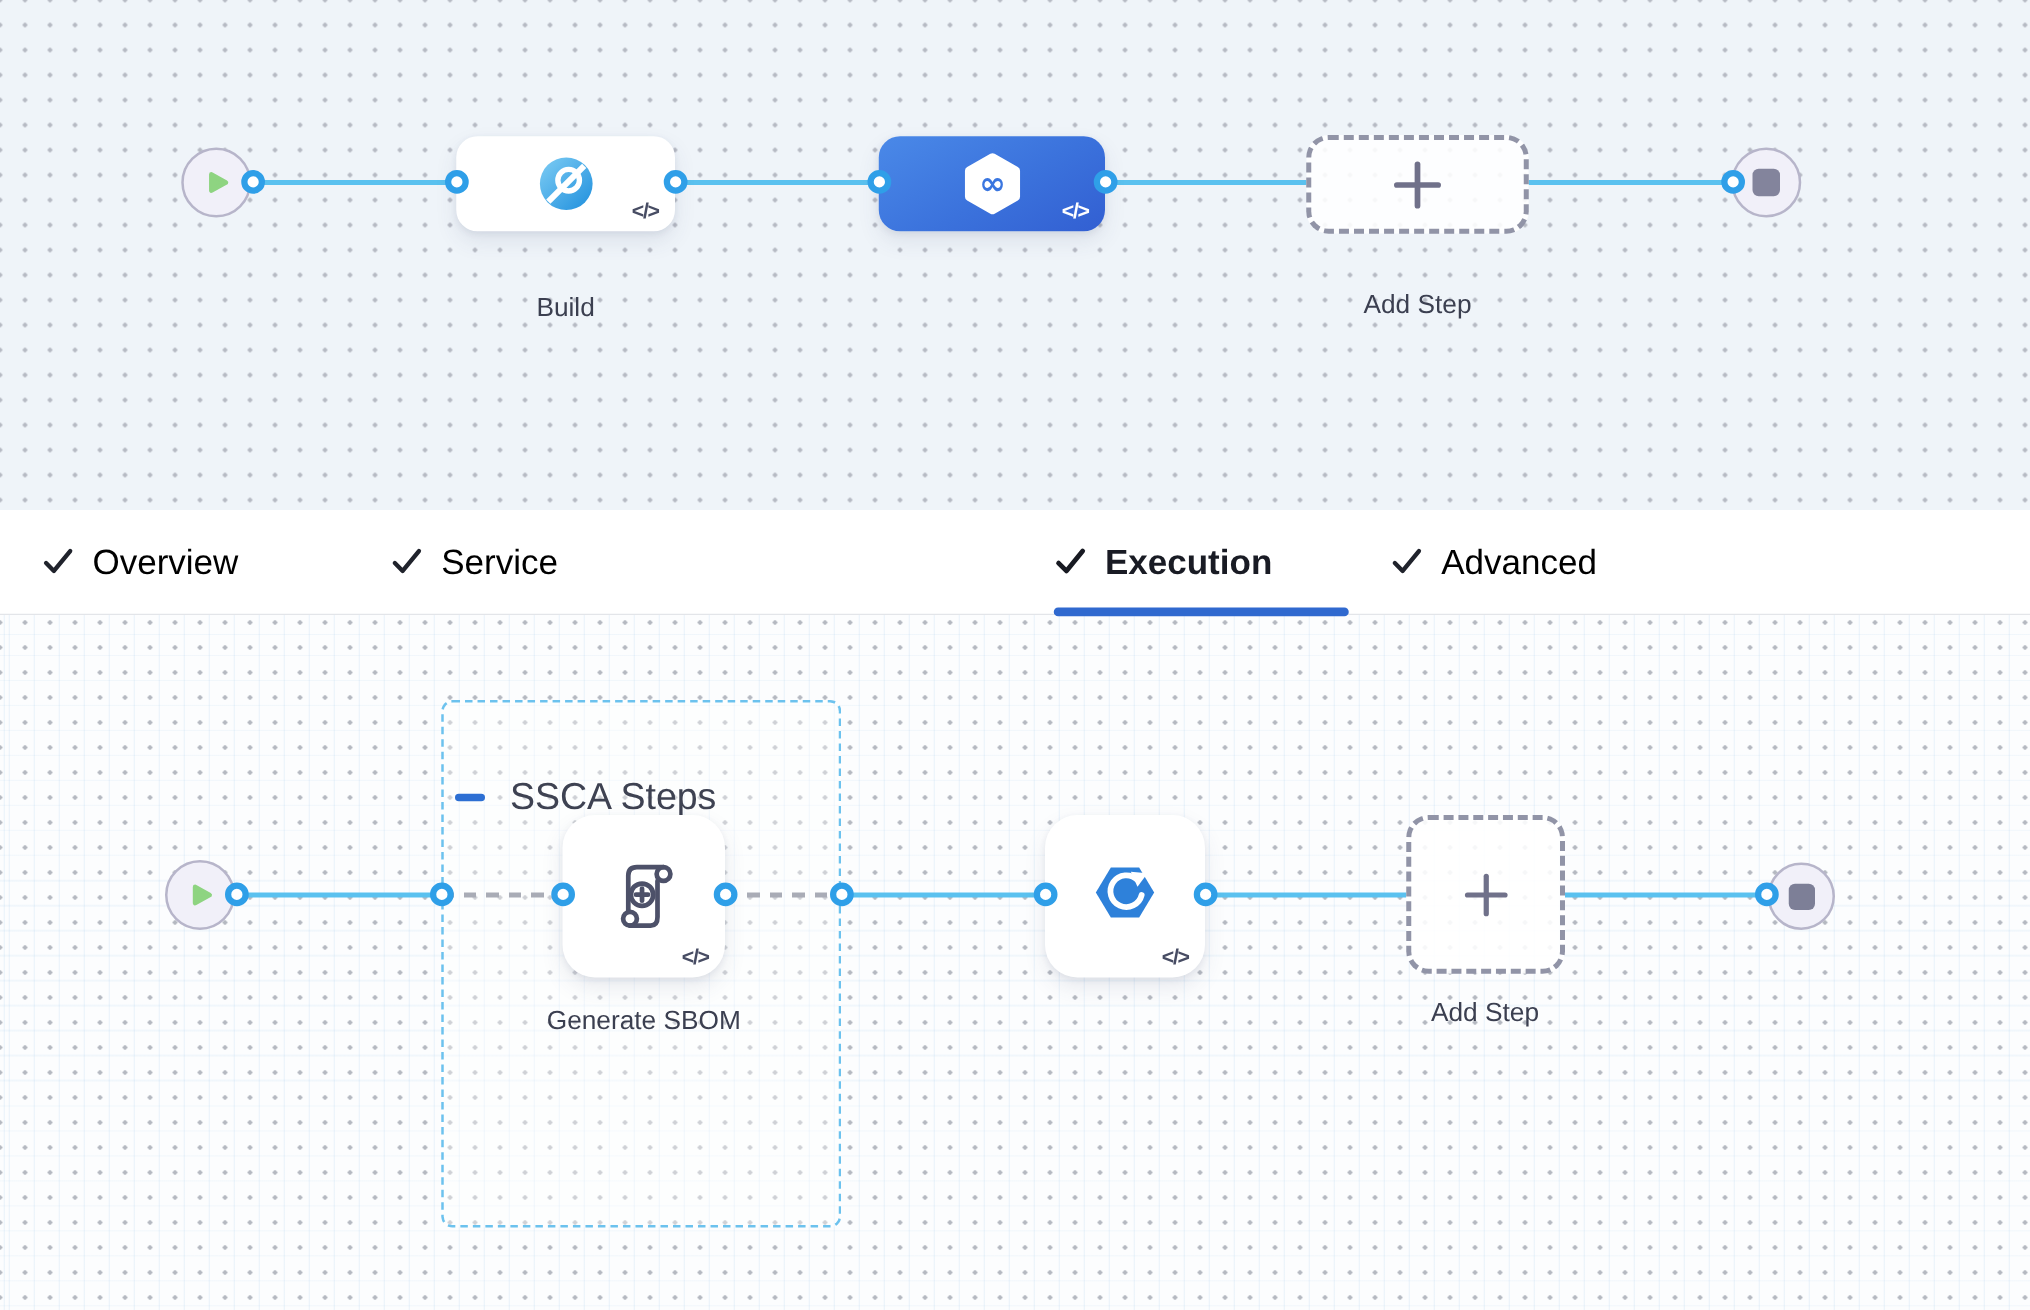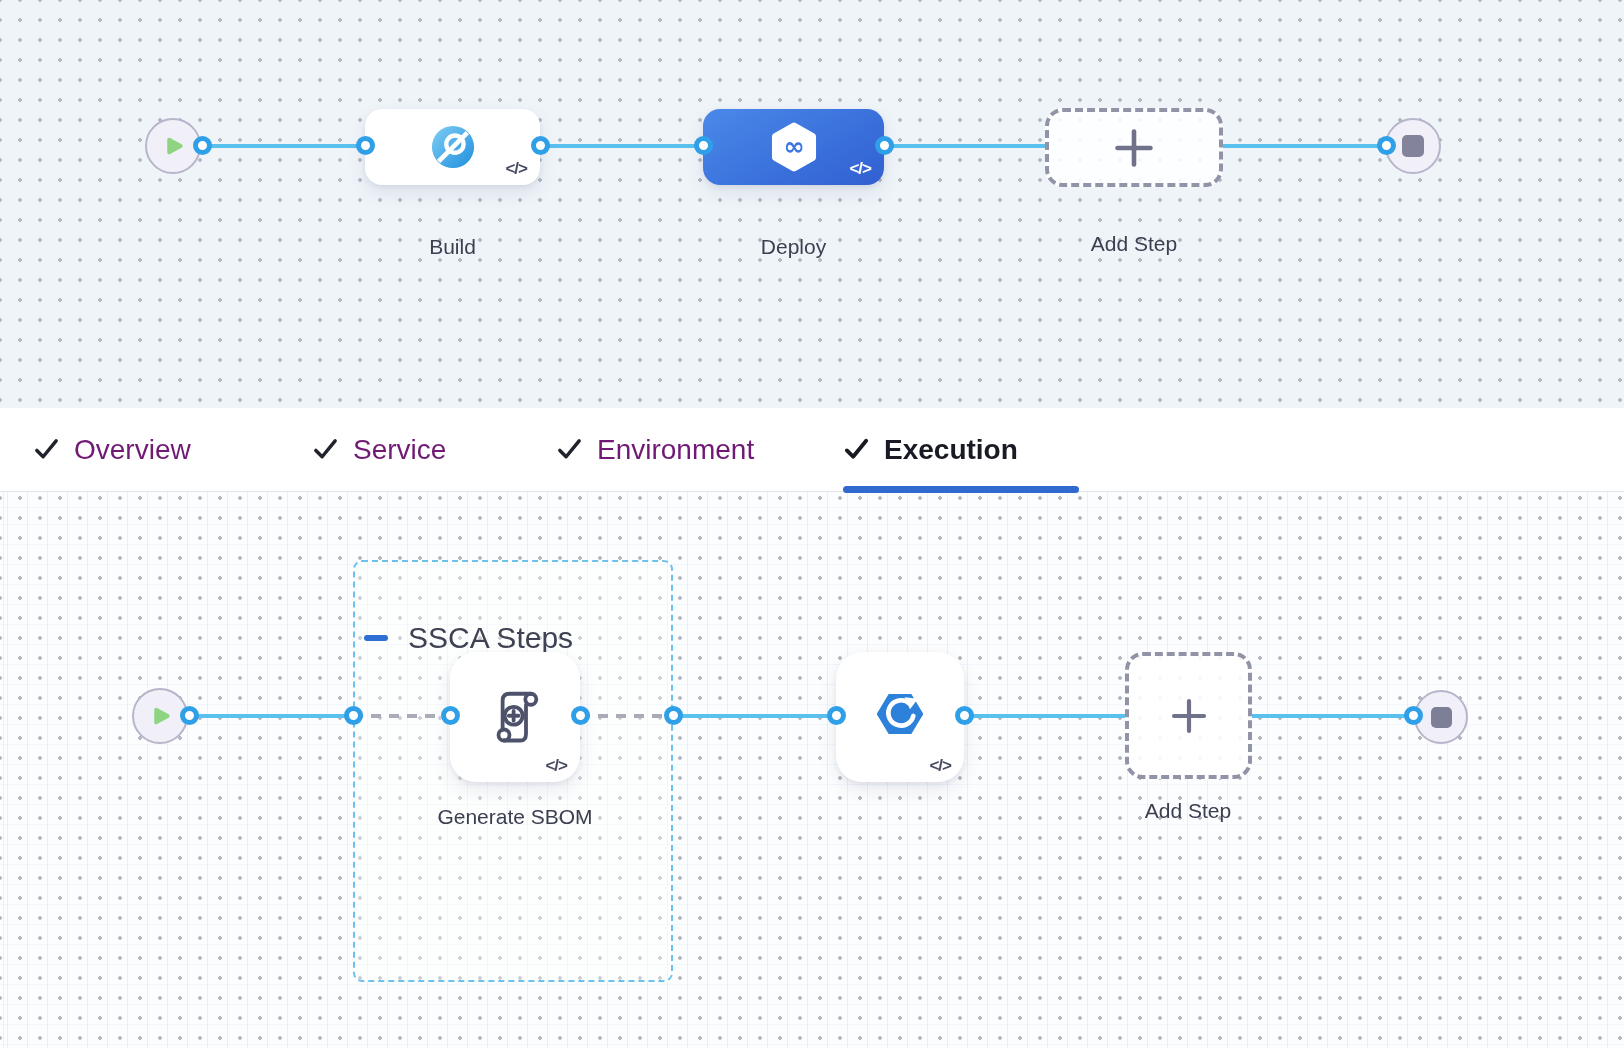--- a/index.html
+++ b/index.html
@@ -15,21 +15,21 @@
     background-image:
       radial-gradient(circle,#b5b9c1 1.6px,transparent 1.9px),
       repeating-linear-gradient(90deg,rgba(140,190,230,.18) 0 1px,transparent 1px 20px),
       repeating-linear-gradient(0deg,rgba(140,190,230,.10) 0 1px,transparent 1px 20px);
     background-size:20px 20px,auto,auto;background-position:10px 17px,7px 0,0 17px;}
 
   
   #tabbar{position:absolute;left:0;top:408px;width:1624px;height:83px;background:#ffffff;
           border-bottom:1px solid #e3e5e9;z-index:5;}
   .tab{position:absolute;top:0;height:100%;display:flex;align-items:center;gap:14px;
-       font-size:28px;color:#701a75;cursor:pointer;}
+       font-size:28px;color:#000000;cursor:pointer;}
   .tab.active{font-weight:bold;color:#191b24;}
   .tab .check{display:flex;align-items:center;}
   #tab-underline{position:absolute;left:843px;bottom:-2px;width:236px;height:7px;
                  background:#3069cf;border-radius:5px;}
 
   
   .edge{position:absolute;height:4px;background:#5ac1ef;z-index:2;}
   .edge.dashed{background:repeating-linear-gradient(90deg,#a9acb6 0 10px,transparent 10px 18px);}
   .port{position:absolute;width:19px;height:19px;box-sizing:border-box;border:5px solid #2f9fe8;
         background:#fff;border-radius:50%;z-index:6;cursor:crosshair;}
@@ -94,21 +94,20 @@
 
     <div class="node-card selected" style="left:703px;top:109px;width:181px;height:76px;">
       <span style="display:flex;">
         <svg width="58" height="58" viewBox="0 0 100 100">
           <polygon points="50,14 82,32 82,68 50,86 18,68 18,32" fill="#ffffff" stroke="#ffffff" stroke-width="12" stroke-linejoin="round"></polygon>
           <text x="50" y="64" font-size="44" font-weight="bold" fill="#3a76e0" text-anchor="middle" font-family="DejaVu Sans,sans-serif">∞</text>
         </svg>
       </span>
       <span class="code-badge">&lt;/&gt;</span>
     </div>
-    <div class="node-label" style="left:703px;top:231px;width:181px;">Deploy</div>
 
     <div class="dash-box" style="left:1045px;top:108px;width:178px;height:79px;">
       <span style="display:flex;">
         <svg width="44" height="44" viewBox="0 0 48 48">
             <g stroke="#70718a" stroke-width="5" stroke-linecap="round">
               <line x1="24" y1="6" x2="24" y2="42"></line>
               <line x1="6" y1="24" x2="42" y2="24"></line>
             </g>
           </svg>
       </span>
@@ -137,35 +136,35 @@
       <span>Overview</span>
     </div>
     <div class="tab" style="left:312px;">
       <span class="check">
           <svg width="27" height="27" viewBox="0 0 28 28">
             <polyline points="4,15 10.5,21.5 24,5" fill="none" stroke="#20232c" stroke-width="3.6" stroke-linecap="round" stroke-linejoin="round"></polyline>
           </svg>
         </span>
       <span>Service</span>
     </div>
-    <div class="tab" style="left:556px;">
+    <div class="tab active" style="left:843px;">
+      <span class="check">
+          <svg width="27" height="27" viewBox="0 0 28 28">
+            <polyline points="4,15 10.5,21.5 24,5" fill="none" stroke="#181a22" stroke-width="4" stroke-linecap="round" stroke-linejoin="round"></polyline>
+          </svg>
+        </span>
+      <span>Execution</span>
+    </div>
+    <div class="tab" style="left:1112px;">
       <span class="check">
           <svg width="27" height="27" viewBox="0 0 28 28">
             <polyline points="4,15 10.5,21.5 24,5" fill="none" stroke="#20232c" stroke-width="3.6" stroke-linecap="round" stroke-linejoin="round"></polyline>
           </svg>
         </span>
-      <span>Environment</span>
-    </div>
-    <div class="tab active" style="left:843px;">
-      <span class="check">
-          <svg width="27" height="27" viewBox="0 0 28 28">
-            <polyline points="4,15 10.5,21.5 24,5" fill="none" stroke="#181a22" stroke-width="4" stroke-linecap="round" stroke-linejoin="round"></polyline>
-          </svg>
-        </span>
-      <span>Execution</span>
+      <span>Advanced</span>
     </div>
     <div id="tab-underline"></div>
   </div>
 
   <div id="exec-canvas" class="canvas">
 
     <div id="exec-group" style="top:69px;"></div>
     <div id="group-label-row" style="top:89px;margin-top:41px;">
       <span style="display:flex;">
         <svg width="24" height="8" viewBox="0 0 24 8">

